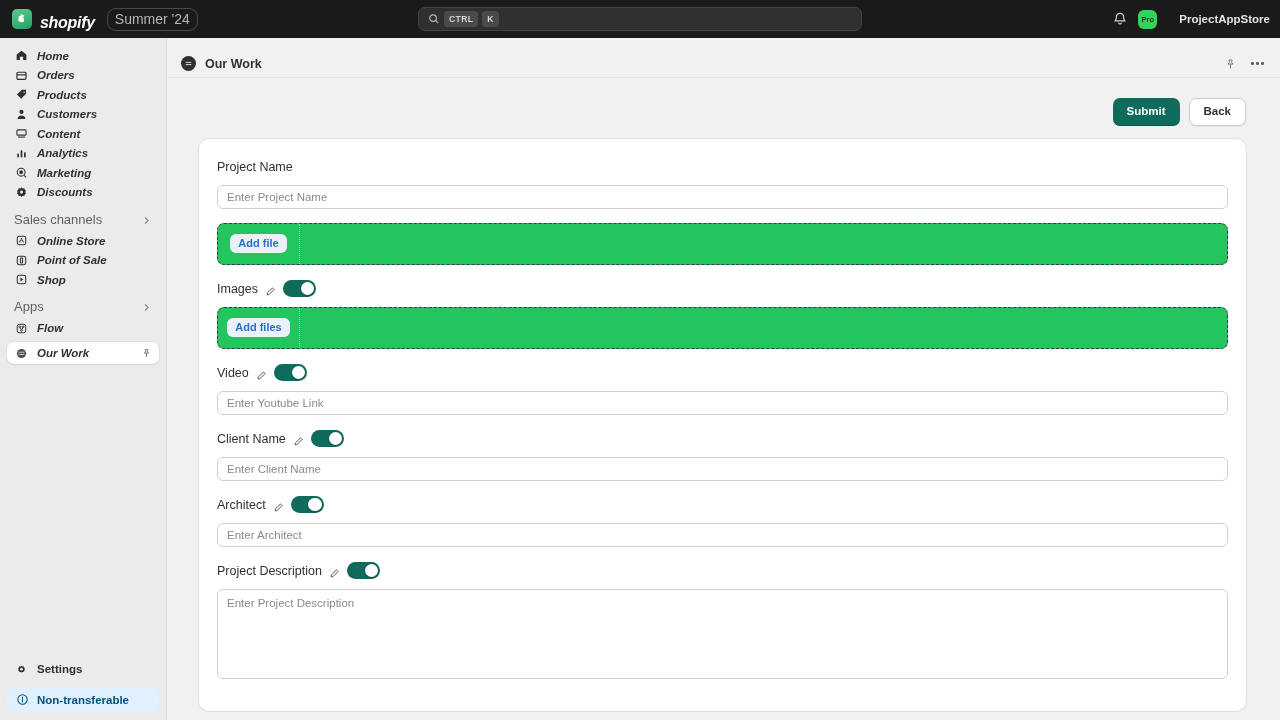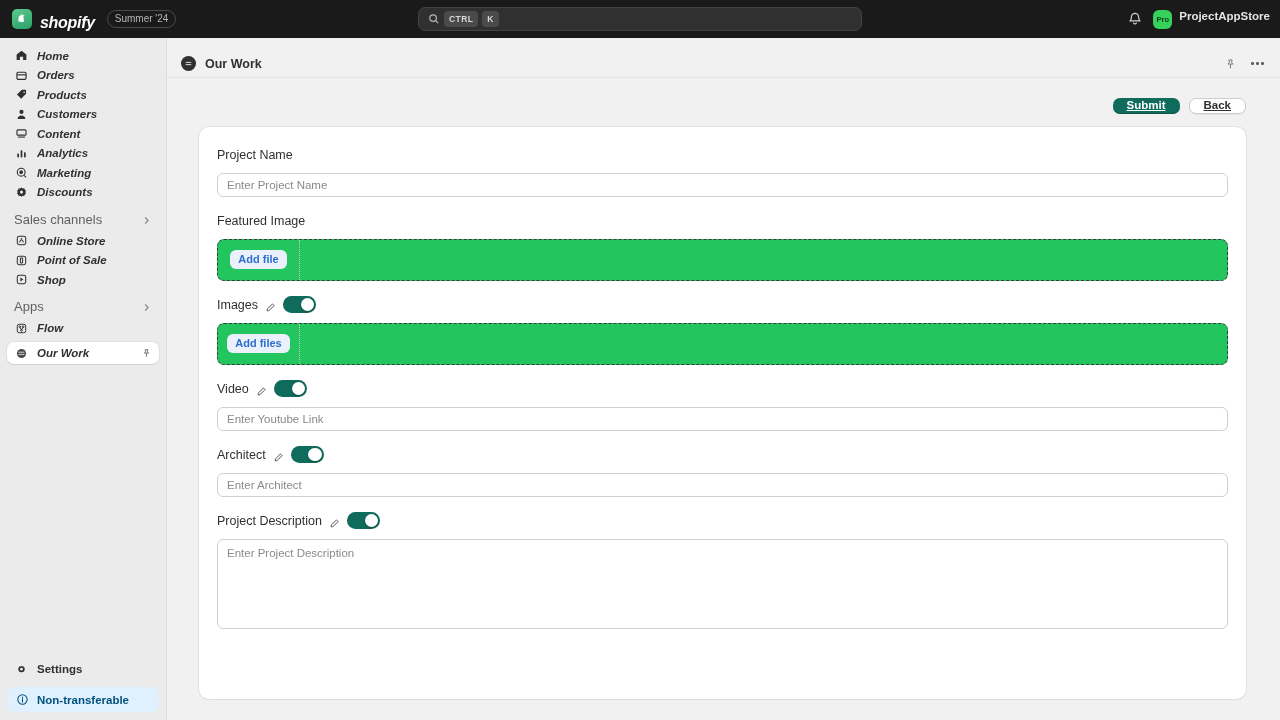--- a/index.html
+++ b/index.html
@@ -25,21 +25,21 @@
     background: #95bf47;
     background: linear-gradient(160deg,#5bc98b 0%, #2aa06a 100%);
     display: flex; align-items: center; justify-content: center;
   }
   .shop-logo svg { width: 13px; height: 13px; }
   .brand-name {
     color: #fff; font-size: 16px; font-weight: bold;
     font-style: italic; letter-spacing: -0.3px; margin-top: 8px;
   }
   .season-badge {
-    color: #b5b5b5; font-size: 10px;
+    color: #b5b5b5; font-size: 14px;
     border: 1px solid #4a4a4a; border-radius: 9px;
     padding: 2px 7px 3px; margin-left: 4px; white-space: nowrap;
   }
   .search-wrap {
     position: absolute; left: 418px; top: 7px;
     width: 444px; height: 24px;
     background: #303030; border: 1px solid #434343;
     border-radius: 7px;
     display: flex; align-items: center; padding: 0 6px 0 9px;
   }
@@ -54,21 +54,21 @@
     background: #4a4a4a; color: #d8d8d8;
     font-size: 8.5px; font-weight: bold; letter-spacing: .4px;
     border-radius: 4px; padding: 3px 5px; margin-left: 4px;
   }
   .topbar-right {
     position: absolute; right: 10px; top: 0; height: 38px;
     display: flex; align-items: center; gap: 10px;
   }
   .bell { width: 16px; height: 16px; }
   .bell svg { width: 16px; height: 16px; }
-  .user-chip { display: flex; gap: 7px; }
+  .user-chip { display: flex; align-items: center; gap: 22px; }
   .avatar {
     width: 19px; height: 19px; border-radius: 6px;
     background: #36d25b;
     color: #0a3d19; font-size: 7.5px; font-weight: bold;
     display: flex; align-items: center; justify-content: center;
   }
   .user-name { color: #e3e3e3; font-size: 11.5px; font-weight: bold; }
 
   
   .shell { flex: 1; display: flex; min-height: 0; }
@@ -140,24 +140,23 @@
   .dots i { width: 2.6px; height: 2.6px; border-radius: 50%; background: #5c5c5c; display: block; }
 
   .content-scroll { flex: 1; overflow: hidden; padding: 0 16px; }
 
   .action-row {
     display: flex; justify-content: flex-end; gap: 9px;
     padding: 20px 18px 13px 0;
   }
   .btn {
     font-size: 11.5px; font-weight: bold;
-    border-radius: 7px; padding: 1px 14px;
+    border-radius: 7px; padding: 7px 14px;
     cursor: pointer; border: none; line-height: 1;
     font-family: "Liberation Sans", sans-serif;
-    text-decoration: underline;
   }
   .btn-primary {
     background: #0f6b5c; color: #fff;
     box-shadow: inset 0 -1px 0 rgba(0,0,0,.2);
   }
   .btn-secondary {
     background: #fff; color: #303030;
     border: 1px solid #cdcdcd;
     box-shadow: 0 1px 0 rgba(0,0,0,.05);
   }
@@ -475,23 +474,20 @@
 
         <div class="field">
           <div class="field-label-row">
             <span class="field-label">Project Name</span>
           </div>
           <input class="txtinput" value="" placeholder="Enter Project Name" style="">
         </div>
 
 
         <div class="field">
-          <div class="field-label-row">
-            <span class="field-label">Featured Image</span>
-          </div>
           <div class="dropzone">
             <div class="dz-cell">
               <button class="dz-btn">Add file</button>
             </div>
           </div>
         </div>
 
         <div class="field">
           <div class="field-label-row">
             <span class="field-label">Images</span>
@@ -519,20 +515,34 @@
                   <path d="M13.5 3.5 16.5 6.5 7 16H4v-3z"></path>
                 </svg>
             </span>
             <span class="toggle">
                 <span class="knob"></span>
               </span>
           </div>
           <input class="txtinput" value="" placeholder="Enter Youtube Link" style="">
         </div>
 
+        <div class="field">
+          <div class="field-label-row">
+            <span class="field-label">Client Name</span>
+            <span class="pencil">
+              <svg viewBox="0 0 20 20" fill="none" stroke="#303030" stroke-width="1.5" stroke-linejoin="round">
+                  <path d="M13.5 3.5 16.5 6.5 7 16H4v-3z"></path>
+                </svg>
+            </span>
+            <span class="toggle">
+                <span class="knob"></span>
+              </span>
+          </div>
+          <input class="txtinput" value="" placeholder="Enter Client Name" style="">
+        </div>
 
         <div class="field">
           <div class="field-label-row">
             <span class="field-label">Architect</span>
             <span class="pencil">
               <svg viewBox="0 0 20 20" fill="none" stroke="#303030" stroke-width="1.5" stroke-linejoin="round">
                   <path d="M13.5 3.5 16.5 6.5 7 16H4v-3z"></path>
                 </svg>
             </span>
             <span class="toggle">

